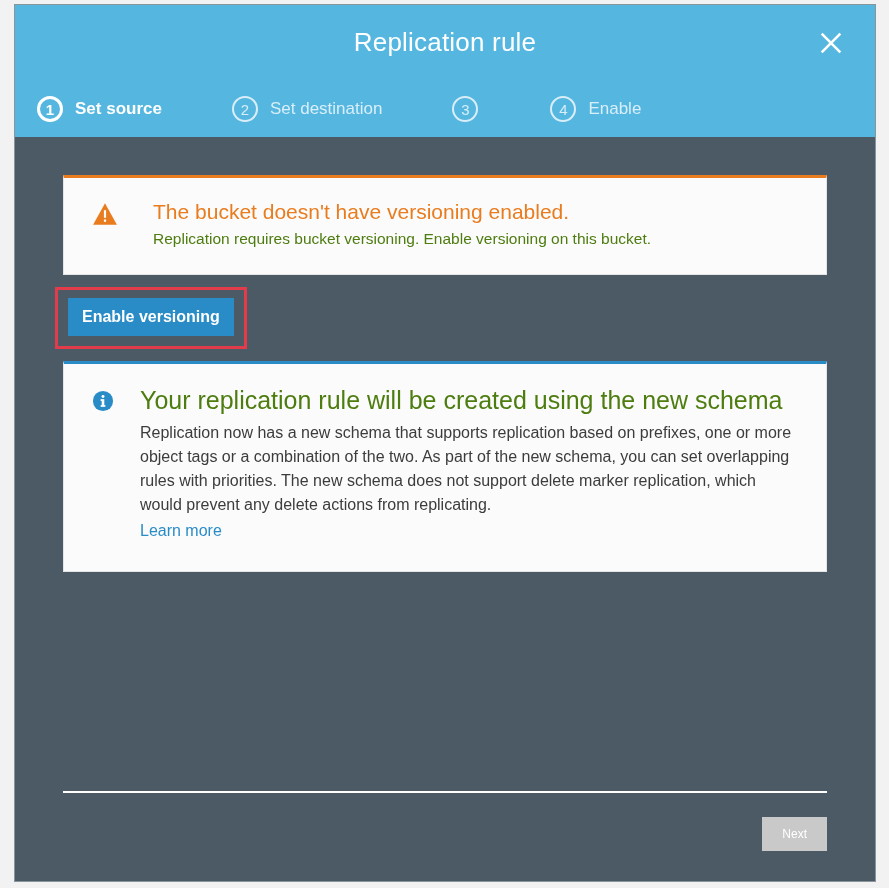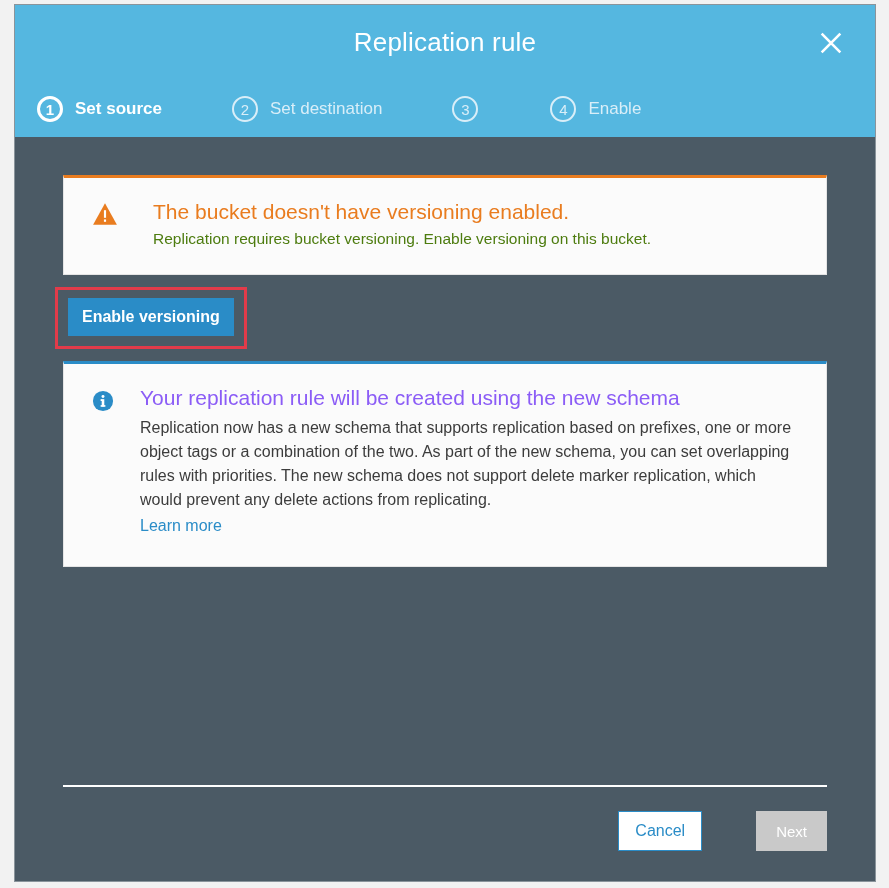--- a/index.html
+++ b/index.html
@@ -56,37 +56,37 @@
   .enable-btn {
     background: #2a8cc7; color: #fff; border: none; font-size: 16px;
     padding: 10px 14px; cursor: pointer; font-weight: bold;
   }
   .info-card {
     margin-top: 12px; background: #fbfbfb; border: 1px solid #e5e5e5; border-top: 3px solid #2a8cc7;
     padding: 22px 28px 28px 28px; display: flex; gap: 26px;
   }
   .info-icon { flex: 0 0 auto; margin-top: 4px; }
   .info-icon svg { width: 22px; height: 22px; }
-  .info-title { color: #8b5cf6; font-size: 21px; font-weight: 400; margin-bottom: 6px; }
+  .info-title { color: #4d7c0f; font-size: 25px; font-weight: 400; margin-bottom: 6px; }
   .info-desc { color: #3c3c3c; font-size: 16px; line-height: 1.5; }
   .learn { color: #2a8cc7; display: inline-block; margin-top: 2px; cursor: pointer; }
   .footer {
     position: absolute; left: 48px; right: 48px; bottom: 30px;
   }
   .hr {
     border: none; border-top: 2px solid #fff; margin-bottom: 24px;
   }
   .footer-btns { display: flex; justify-content: flex-end; gap: 14px; }
   .btn-cancel {
     background: #fff; color: #2a8cc7; border: 1px solid #2a8cc7;
     padding: 10px 16px; font-size: 16px; cursor: pointer;
   }
   .btn-next {
     background: #c9c9c9; color: #fff; border: none;
-    padding: 10px 20px; font-size: 15px; cursor: default; margin-left: 40px;
+    padding: 10px 20px; font-size: 12px; cursor: default; margin-left: 40px;
   }
 </style>
 </head>
 <body>
 <div class="backdrop"></div>
 
 <div class="dialog">
   <div class="header">
     <div class="title">Replication rule</div>
     <div class="close">
@@ -152,17 +152,16 @@
           <br>
           <span class="learn">Learn more</span>
         </div>
       </div>
     </div>
   </div>
 
   <div class="footer">
     <hr class="hr">
     <div class="footer-btns">
-      <button class="btn-cancel">Cancel</button>
       <button class="btn-next" disabled="">Next</button>
     </div>
   </div>
 </div>
 
 </body></html>

